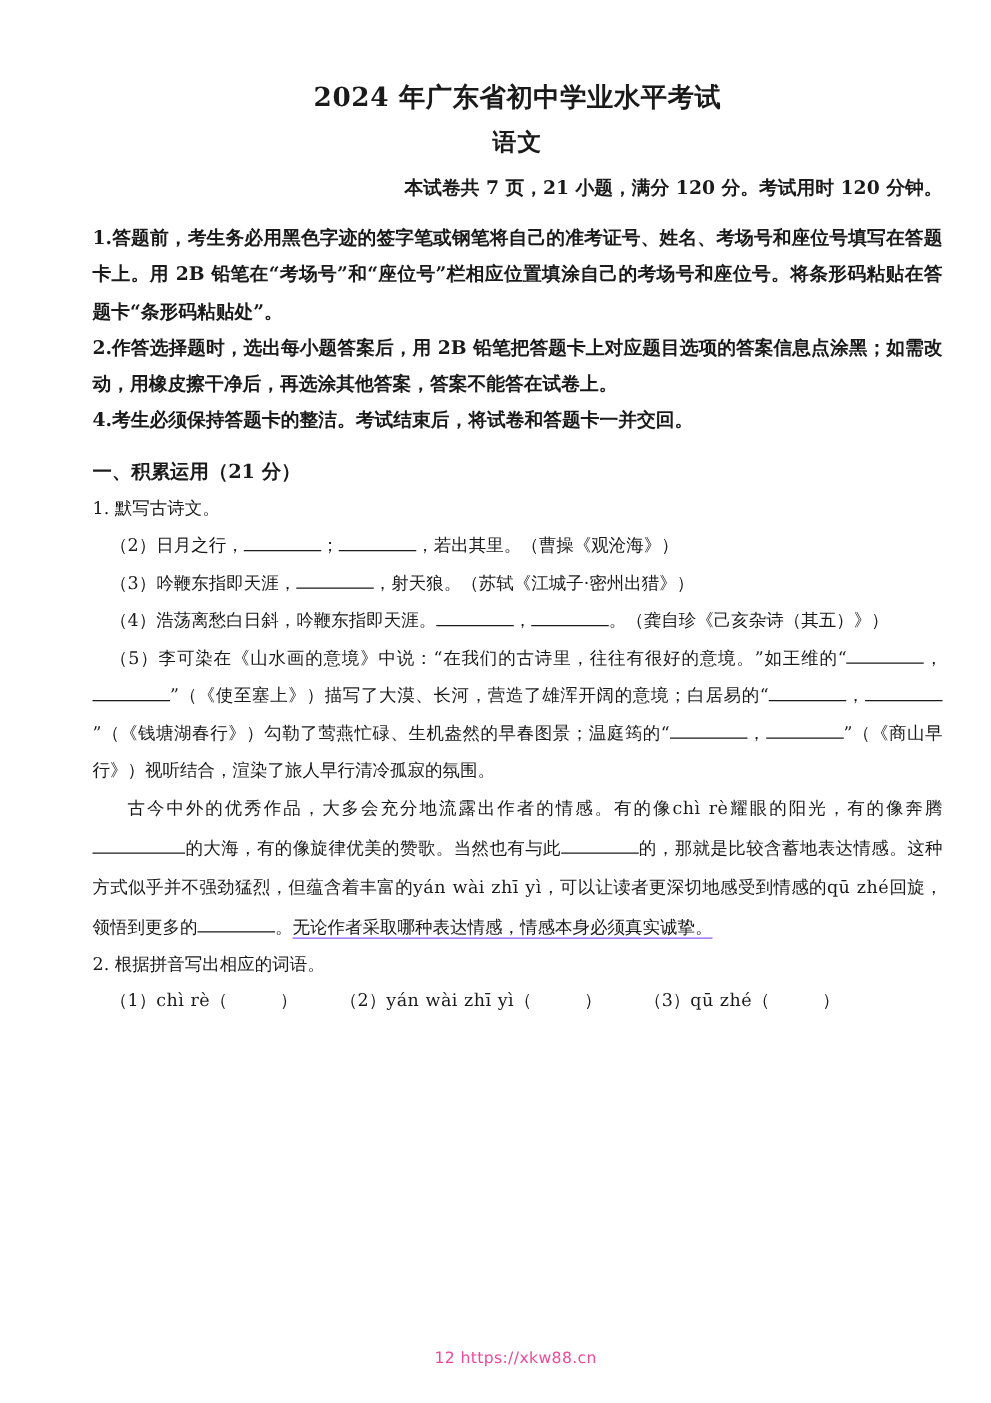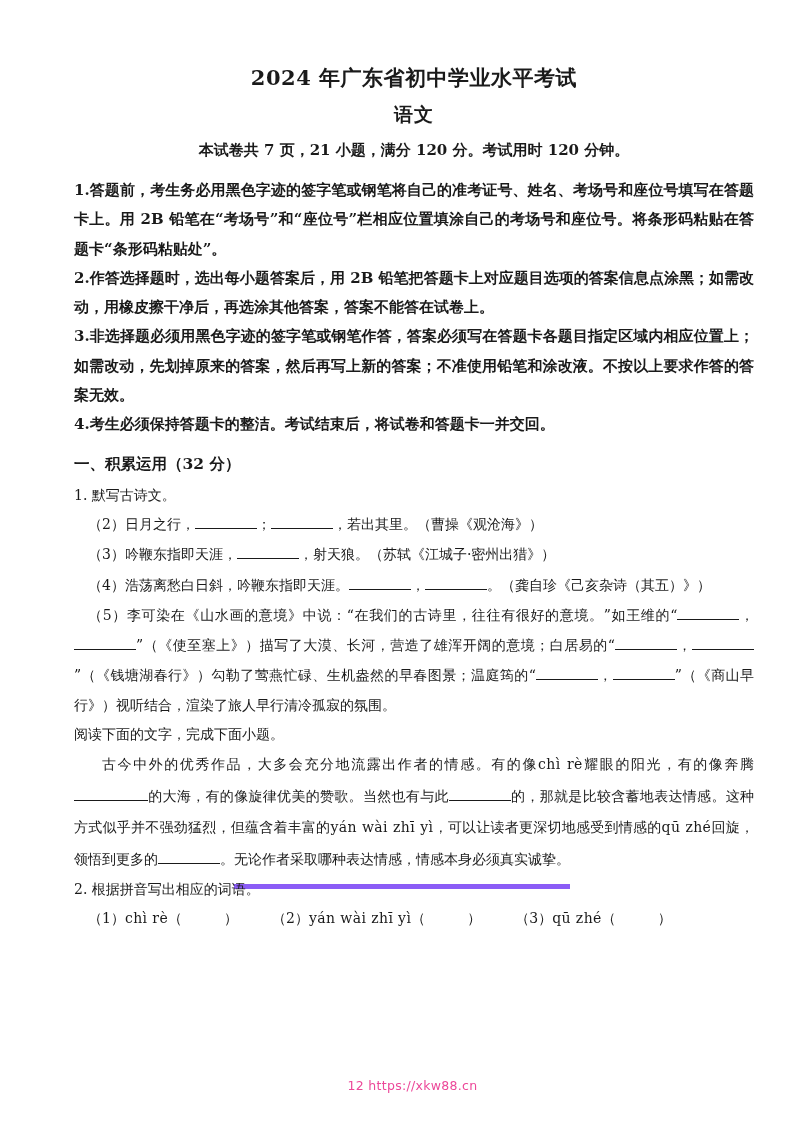--- a/index.html
+++ b/index.html
@@ -42,21 +42,21 @@
   }
   .doc-subject {
     text-align: center;
     font-size: 19px;
     font-weight: bold;
     letter-spacing: 1px;
     line-height: 1.5;
     margin: 0 0 10px 0;
   }
   .doc-meta {
-    text-align: center;
+    text-align: right;
     font-size: 15px;
     font-weight: bold;
     line-height: 1.6;
     margin: 0 0 14px 0;
   }
 
   
   .notice-heading {
     font-size: 15px;
     font-weight: bold;
@@ -131,22 +131,22 @@
     border-bottom: 1px solid #1a1a1a;
     vertical-align: baseline;
   }
   .blank-m { width: 62px; }
   .blank-l { width: 74px; }
   .pinyin {
     font-family: "DejaVu Serif", "Liberation Serif", serif;
     letter-spacing: 0.4px;
   }
   .u-sent {
-    border-bottom: 5px solid #8b5cf6;
-    padding-bottom: 17px;
+    border-bottom: 1px solid #8b5cf6;
+    padding-bottom: 0;
   }
   .paren-gap { display: inline-block; width: 34px; }
 
   
   .footer {
     position: absolute;
     left: 0;
     top: 1078px;
     width: 793px;
     text-align: center;
@@ -161,37 +161,35 @@
 
 <div class="page">
   <div class="content">
 
     <h1 class="doc-title">2024 年广东省初中学业水平考试</h1>
     <h2 class="doc-subject">语文</h2>
     <p class="doc-meta">本试卷共 7 页，21 小题，满分 120 分。考试用时 120 分钟。</p>
 
     <p class="notice-item">1.答题前，考生务必用黑色字迹的签字笔或钢笔将自己的准考证号、姓名、考场号和座位号填写在答题卡上。用 2B 铅笔在“考场号”和“座位号”栏相应位置填涂自己的考场号和座位号。将条形码粘贴在答题卡“条形码粘贴处”。</p>
     <p class="notice-item">2.作答选择题时，选出每小题答案后，用 2B 铅笔把答题卡上对应题目选项的答案信息点涂黑；如需改动，用橡皮擦干净后，再选涂其他答案，答案不能答在试卷上。</p>
-    <p class="notice-item">3.非选择题必须用黑色字迹的签字笔或钢笔作答，答案必须写在答题卡各题目指定区域内相应位置上；如需改动，先划掉原来的答案，然后再写上新的答案；不准使用铅笔和涂改液。不按以上要求作答的答案无效。</p>
     <p class="notice-item">4.考生必须保持答题卡的整洁。考试结束后，将试卷和答题卡一并交回。</p>
 
-    <p class="section-heading">一、积累运用（32 分）</p>
+    <p class="section-heading">一、积累运用（21 分）</p>
 
     <p class="q-line">1. 默写古诗文。</p>
 
 
     <p class="q-sub"><span>（2）</span><span>日月之行，</span><span class="blank blank-m"></span><span>；</span><span class="blank blank-m"></span><span>，若出其里。（曹操《观沧海》）</span></p>
 
     <p class="q-sub"><span>（3）</span><span>吟鞭东指即天涯，</span><span class="blank blank-m"></span><span>，射天狼。（苏轼《江城子·密州出猎》）</span></p>
 
     <p class="q-sub"><span>（4）</span><span>浩荡离愁白日斜，吟鞭东指即天涯。</span><span class="blank blank-m"></span><span>，</span><span class="blank blank-m"></span><span>。（龚自珍《己亥杂诗（其五）》）</span></p>
 
     <p class="q-sub-long"><span>（5）</span><span>李可染在《山水画的意境》中说：“在我们的古诗里，往往有很好的意境。”如王维的“</span><span class="blank blank-m"></span><span>，</span><span class="blank blank-m"></span><span>”（《使至塞上》）描写了大漠、长河，营造了雄浑开阔的意境；白居易的“</span><span class="blank blank-m"></span><span>，</span><span class="blank blank-m"></span><span>”（《钱塘湖春行》）勾勒了莺燕忙碌、生机盎然的早春图景；温庭筠的“</span><span class="blank blank-m"></span><span>，</span><span class="blank blank-m"></span><span>”（《商山早行》）视听结合，渲染了旅人早行清冷孤寂的氛围。</span></p>
 
-    <p class="passage-intro">阅读下面的文字，完成下面小题。</p>
 
     <p class="passage-body"><span>古今中外的优秀作品，大多会充分地流露出作者的情感。有的像</span><span class="pinyin">chì rè</span><span>耀眼的阳光，有的像奔腾</span><span class="blank blank-l"></span><span>的大海，有的像旋律优美的赞歌。当然也有与此</span><span class="blank blank-m"></span><span>的，那就是比较含蓄地表达情感。这种方式似乎并不强劲猛烈，但蕴含着丰富的</span><span class="pinyin">yán wài zhī yì</span><span>，可以让读者更深切地感受到情感的</span><span class="pinyin">qū zhé</span><span>回旋，领悟到更多的</span><span class="blank blank-m"></span><span>。</span><span class="u-sent">无论作者采取哪种表达情感，情感本身必须真实诚挚。</span></p>
 
     <p class="q-line">2. 根据拼音写出相应的词语。</p>
 
     <p class="q-answers"><span>（1）</span><span class="pinyin">chì rè</span><span>（　　　）</span><span class="paren-gap"></span><span>（2）</span><span class="pinyin">yán wài zhī yì</span><span>（　　　）</span><span class="paren-gap"></span><span>（3）</span><span class="pinyin">qū zhé</span><span>（　　　）</span></p>
 
   </div>
 
   <div class="footer">12 https://xkw88.cn</div>

